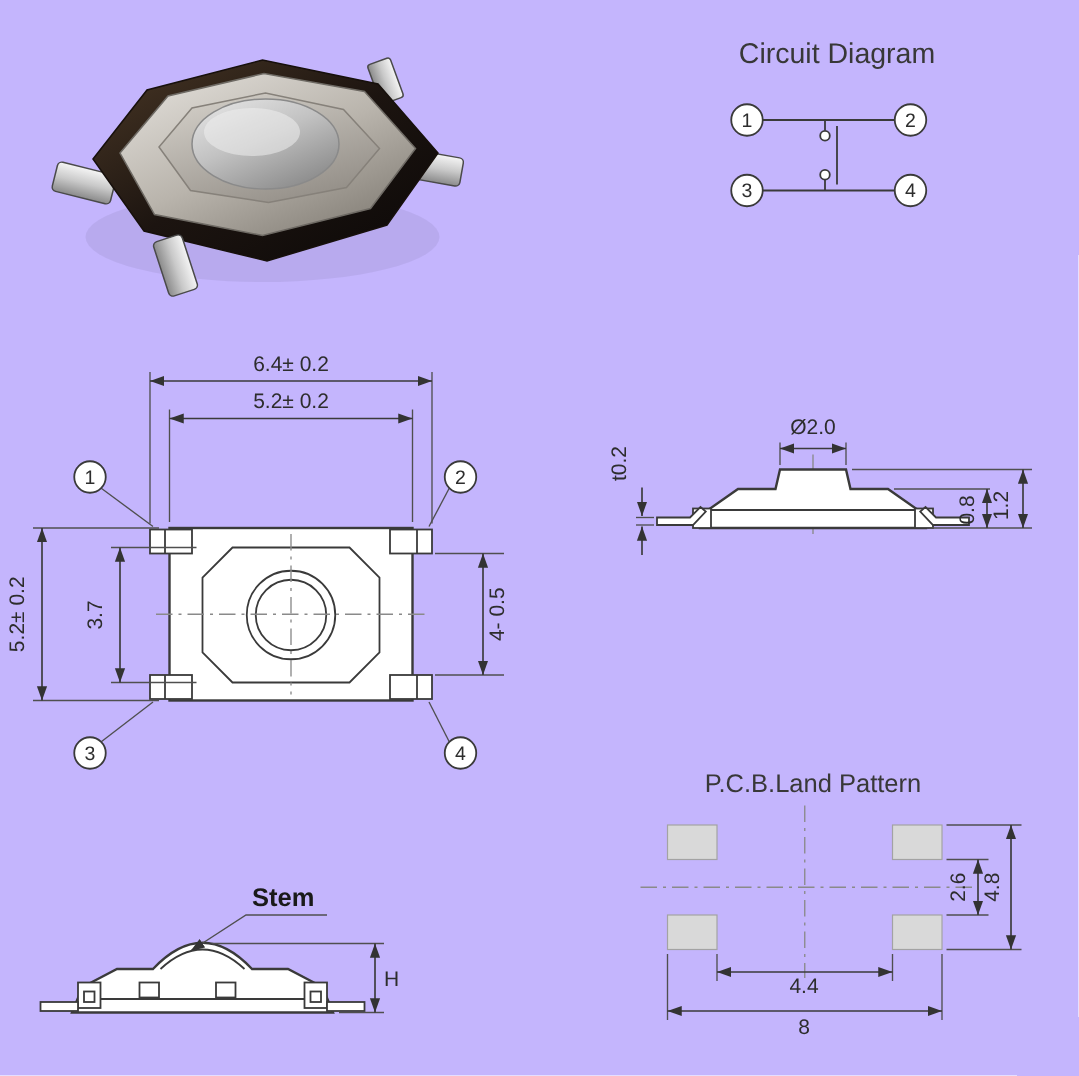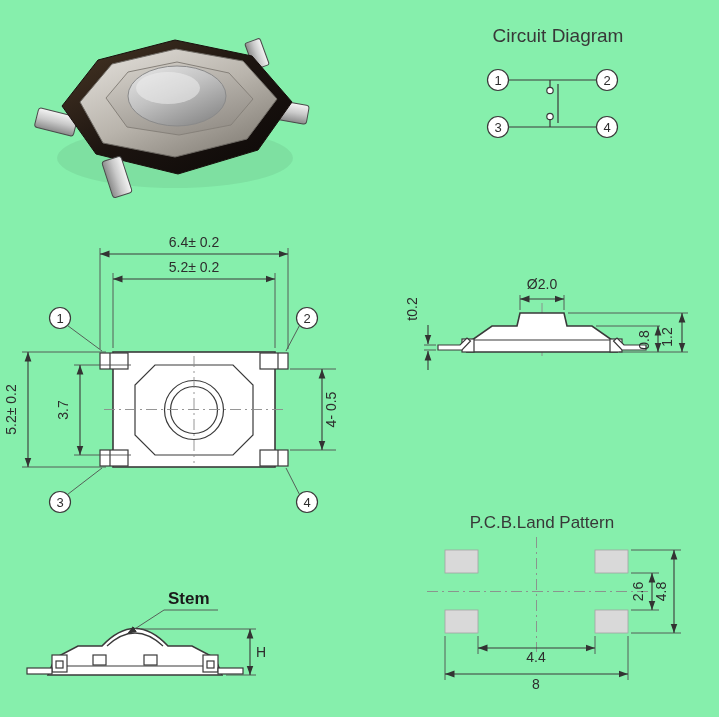--- a/index.html
+++ b/index.html
@@ -1,16 +1,16 @@
 <!DOCTYPE html>
 <html><head>
 <meta charset="utf-8">
 <style>
   html,body{margin:0;padding:0;background:#ffffff;}
-  .page{position:relative;width:719px;height:717px;background:#86efac;overflow:hidden;}
+  .page{position:relative;width:719px;height:717px;background:#c4b5fd;overflow:hidden;}
   .page > svg{position:absolute;left:0;top:0;}
   svg text{font-family:"Liberation Sans","DejaVu Sans",sans-serif;fill:#2d2d2d;}
   .outline{fill:#ffffff;stroke:#3a3a3a;stroke-width:1.6;}
   .thin{fill:none;stroke:#3a3a3a;stroke-width:1.2;}
   .thinw{fill:#ffffff;stroke:#3a3a3a;stroke-width:1.2;}
   .ext{fill:none;stroke:#4f4f4f;stroke-width:0.9;}
   .dim{fill:none;stroke:#3a3a3a;stroke-width:1.1;}
   .cl{fill:none;stroke:#8a8a8a;stroke-width:0.9;stroke-dasharray:11 4 2 4;}
   .dimtxt{font-size:14px;}
   .num{font-size:13px;}

